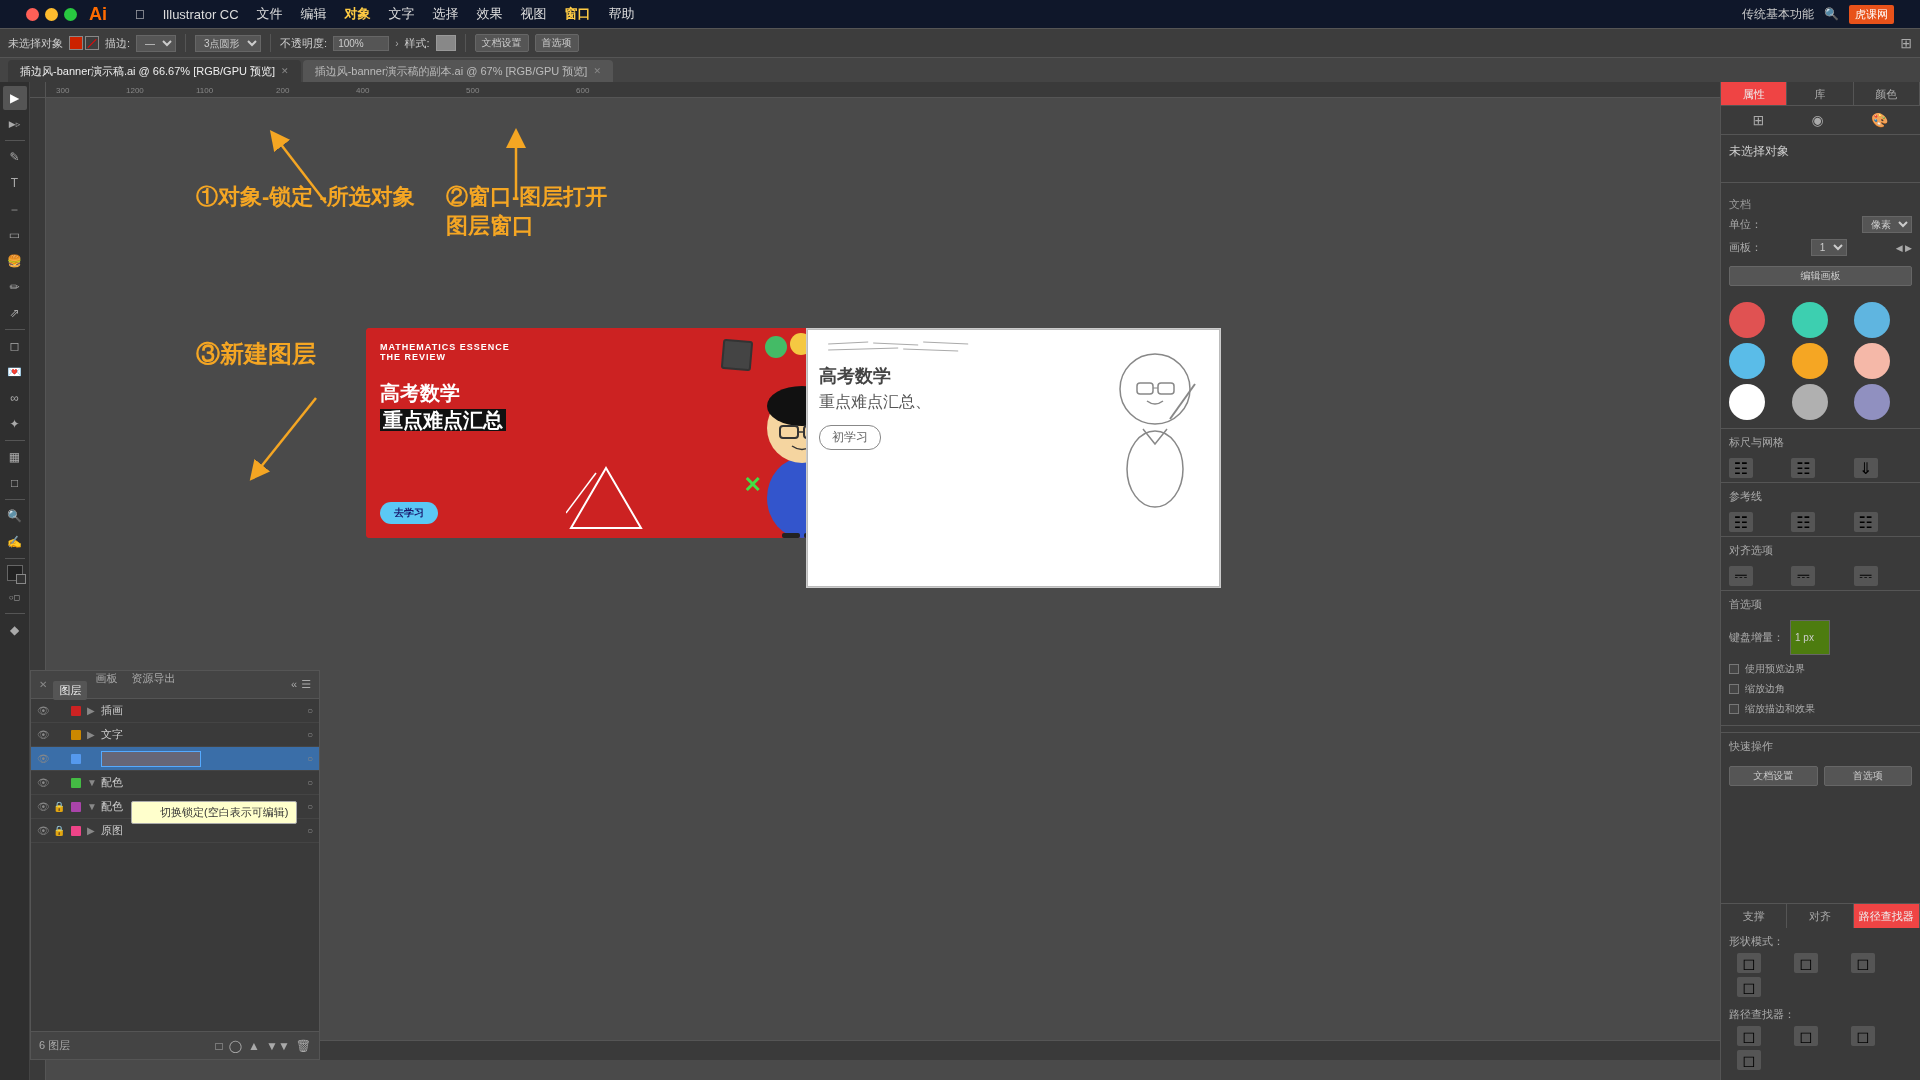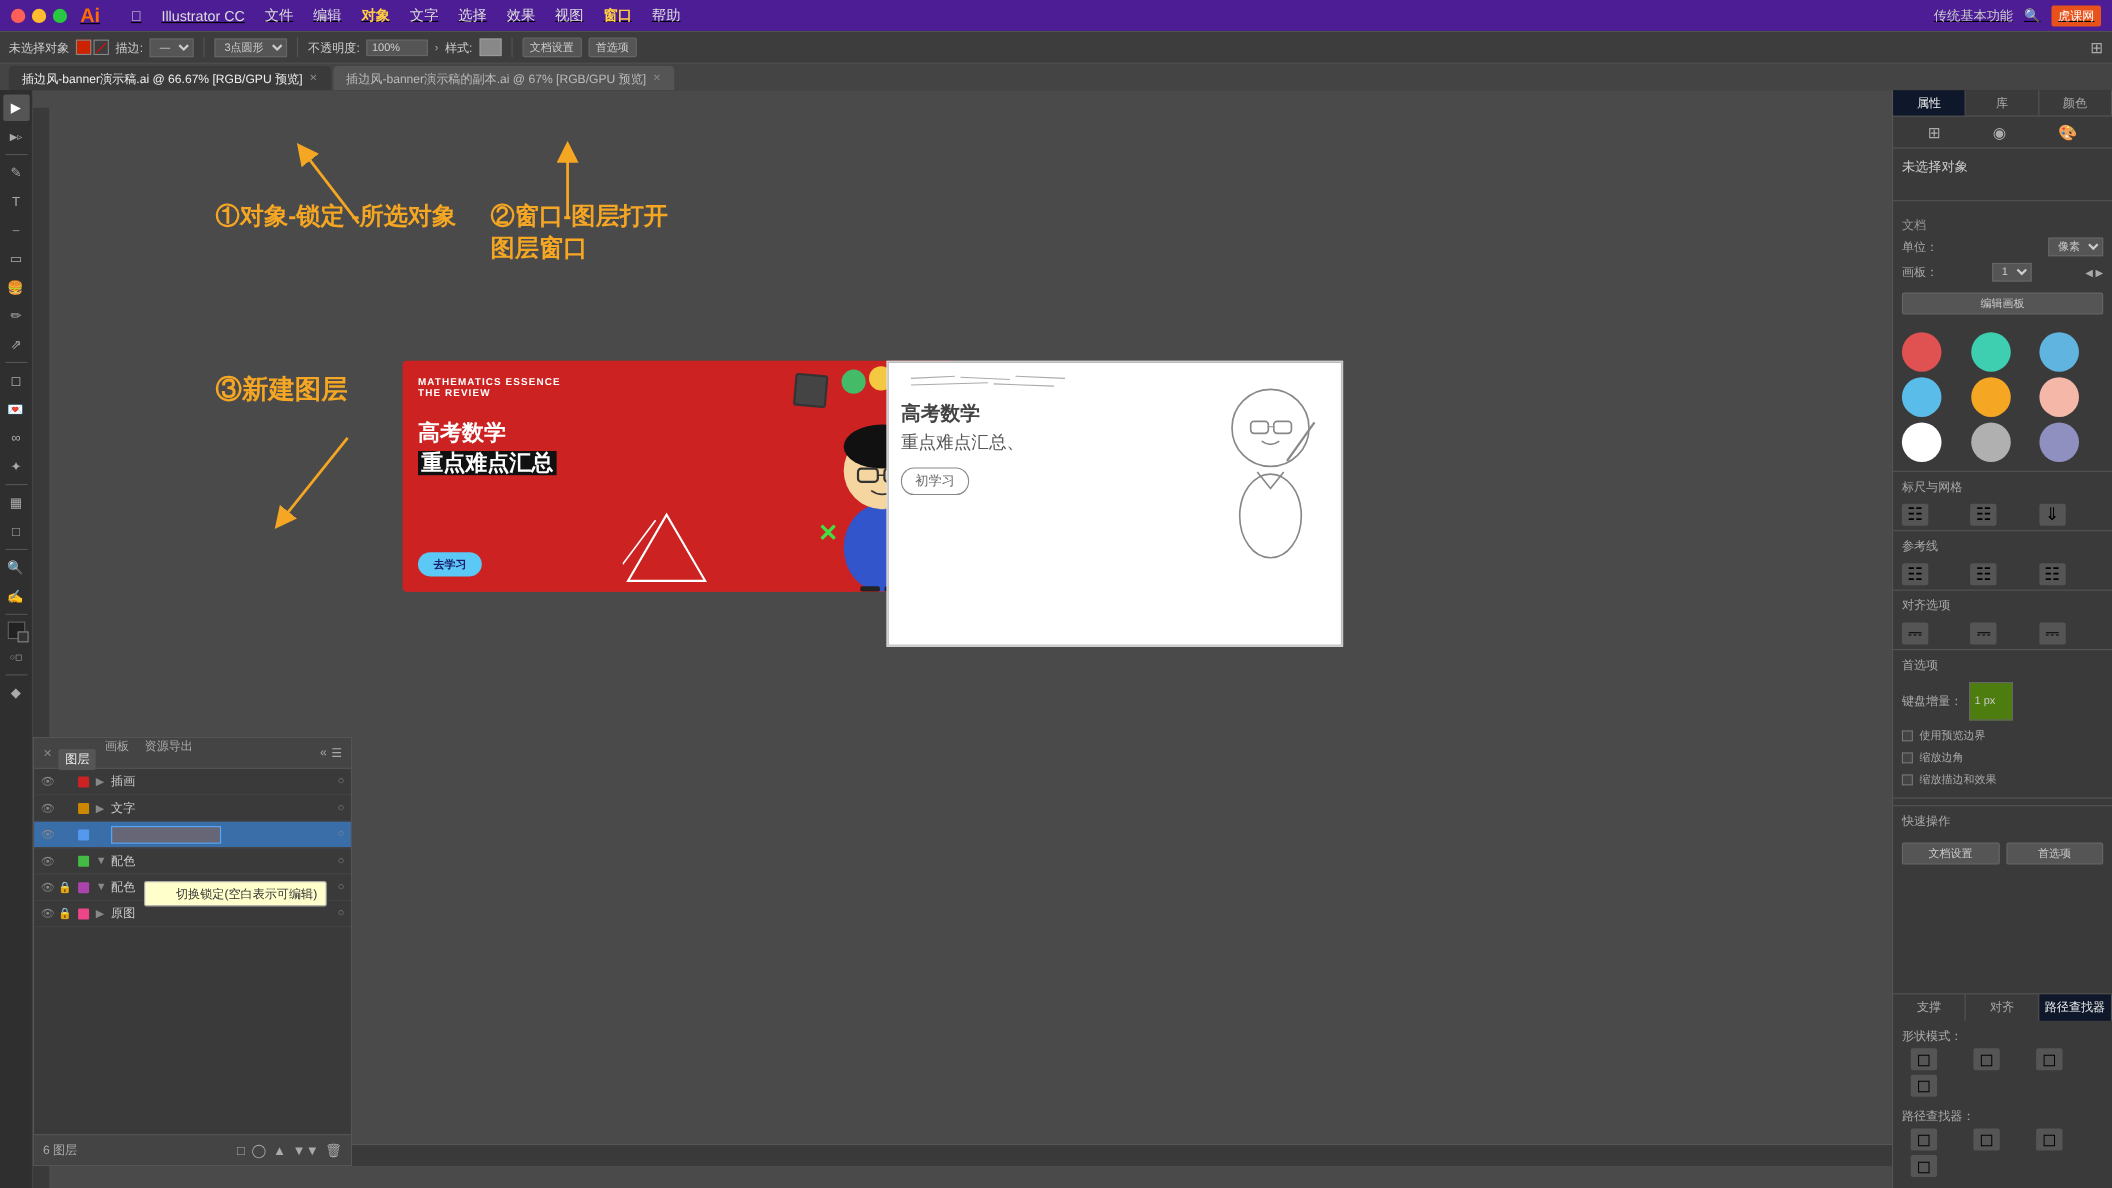--- a/index.html
+++ b/index.html
@@ -1,27 +1,26 @@
 <!DOCTYPE html>
 <html><head>
   <meta charset="utf-8">
   <style>
     * { margin: 0; padding: 0; box-sizing: border-box; }
     body { width: 1920px; height: 1080px; overflow: hidden; font-family: 'PingFang SC', 'Microsoft YaHei', sans-serif; background: #333; }
 
     
     .title-bar {
       height: 28px;
-      background: #4c1d95;
-      display: flex;
-      align-items: center;
-      padding: 0 10px;
+      background: #0f172a;
+      display: flex;
+      align-items: center;
+      padding: 0 26px;
       gap: 8px;
       position: relative;
-      text-decoration: underline;
     }
     .traffic-lights { display: flex; gap: 6px; align-items: center; }
     .traffic-light { width: 13px; height: 13px; border-radius: 50%; }
     .tl-red { background: #ff5f57; }
     .tl-yellow { background: #febc2e; }
     .tl-green { background: #28c840; }
     .menu-bar { display: flex; gap: 18px; align-items: center; margin-left: 20px; }
     .menu-item { color: #ddd; font-size: 13px; cursor: pointer; }
     .ai-logo { color: #ff6b00; font-weight: bold; font-size: 18px; margin-left: 4px; }
     .title-bar-right { margin-left: auto; display: flex; align-items: center; gap: 10px; color: #ccc; font-size: 12px; }
@@ -205,21 +204,21 @@
     }
     .rp-tab {
       flex: 1;
       text-align: center;
       line-height: 24px;
       font-size: 11px;
       color: #aaa;
       cursor: pointer;
       border-right: 1px solid #555;
     }
-    .rp-tab.active { color: #eee; background: #0f172a; }
+    .rp-tab.active { color: #eee; background: #ef4444; }
     .rp-section { padding: 8px; }
     .rp-label { color: #999; font-size: 11px; margin-bottom: 4px; }
     .rp-title { color: #ccc; font-size: 12px; margin-bottom: 8px; }
     .rp-row { display: flex; align-items: center; justify-content: space-between; margin-bottom: 6px; }
     .rp-key { color: #aaa; font-size: 11px; }
     .rp-select { background: #555; border: 1px solid #666; color: #ccc; font-size: 10px; padding: 1px 4px; }
     .rp-btn { background: #555; border: 1px solid #666; color: #ccc; font-size: 10px; padding: 2px 8px; cursor: pointer; border-radius: 2px; width: 100%; margin-top: 4px; }
     .rp-sep { height: 1px; background: #555; margin: 6px 0; }
     .color-swatches { display: grid; grid-template-columns: repeat(3, 1fr); gap: 5px; padding: 8px; }
     .swatch { width: 36px; height: 36px; border-radius: 50%; cursor: pointer; }
@@ -418,20 +417,32 @@
     <div class="tool-sep"></div>
     <div style="width:16px;height:16px;background:#222;border:1px solid #666;position:relative;margin:2px auto;">
       <div style="width:10px;height:10px;background:#333;border:1px solid #888;position:absolute;right:-4px;bottom:-4px;"></div>
     </div>
     <div class="tool-btn" style="font-size:8px;">○◻</div>
     <div class="tool-sep"></div>
     <div class="tool-btn">◆</div>
   </div>
 
   <div class="canvas-area">
+    <div class="ruler-h">
+      <div class="ruler-corner"></div>
+      <svg style="position:absolute;left:16px;top:0;width:100%;height:16px;">
+        <text x="10" y="11" fill="#888" font-size="8">300</text>
+        <text x="80" y="11" fill="#888" font-size="8">1200</text>
+        <text x="150" y="11" fill="#888" font-size="8">1100</text>
+        <text x="230" y="11" fill="#888" font-size="8">200</text>
+        <text x="310" y="11" fill="#888" font-size="8">400</text>
+        <text x="420" y="11" fill="#888" font-size="8">500</text>
+        <text x="530" y="11" fill="#888" font-size="8">600</text>
+      </svg>
+    </div>
     <div class="ruler-v"></div>
 
     <div class="canvas-content">
 
       <div class="annotation" style="left:150px;top:85px;line-height:1.3;">
         <div>①对象-锁定
 -所选对象</div>
       </div>
 
       <div class="annotation" style="left:400px;top:85px;line-height:1.3;">

